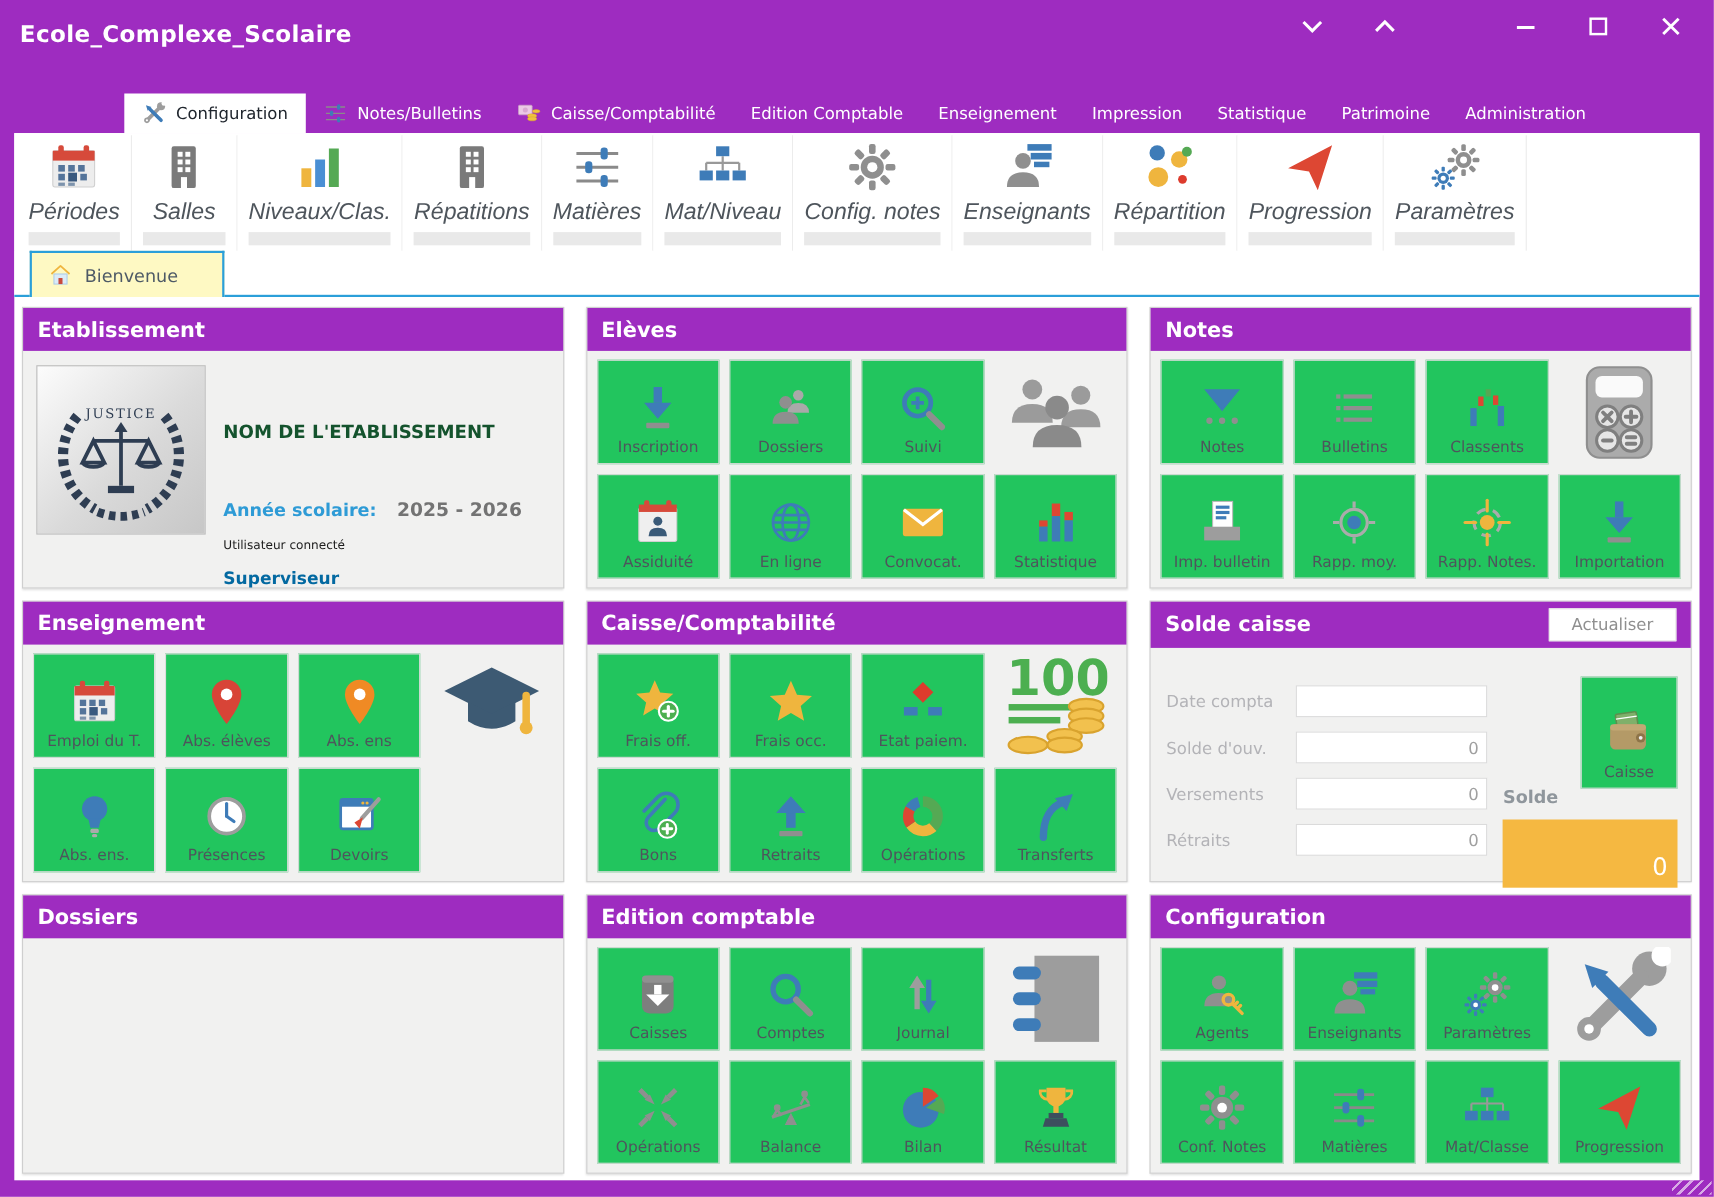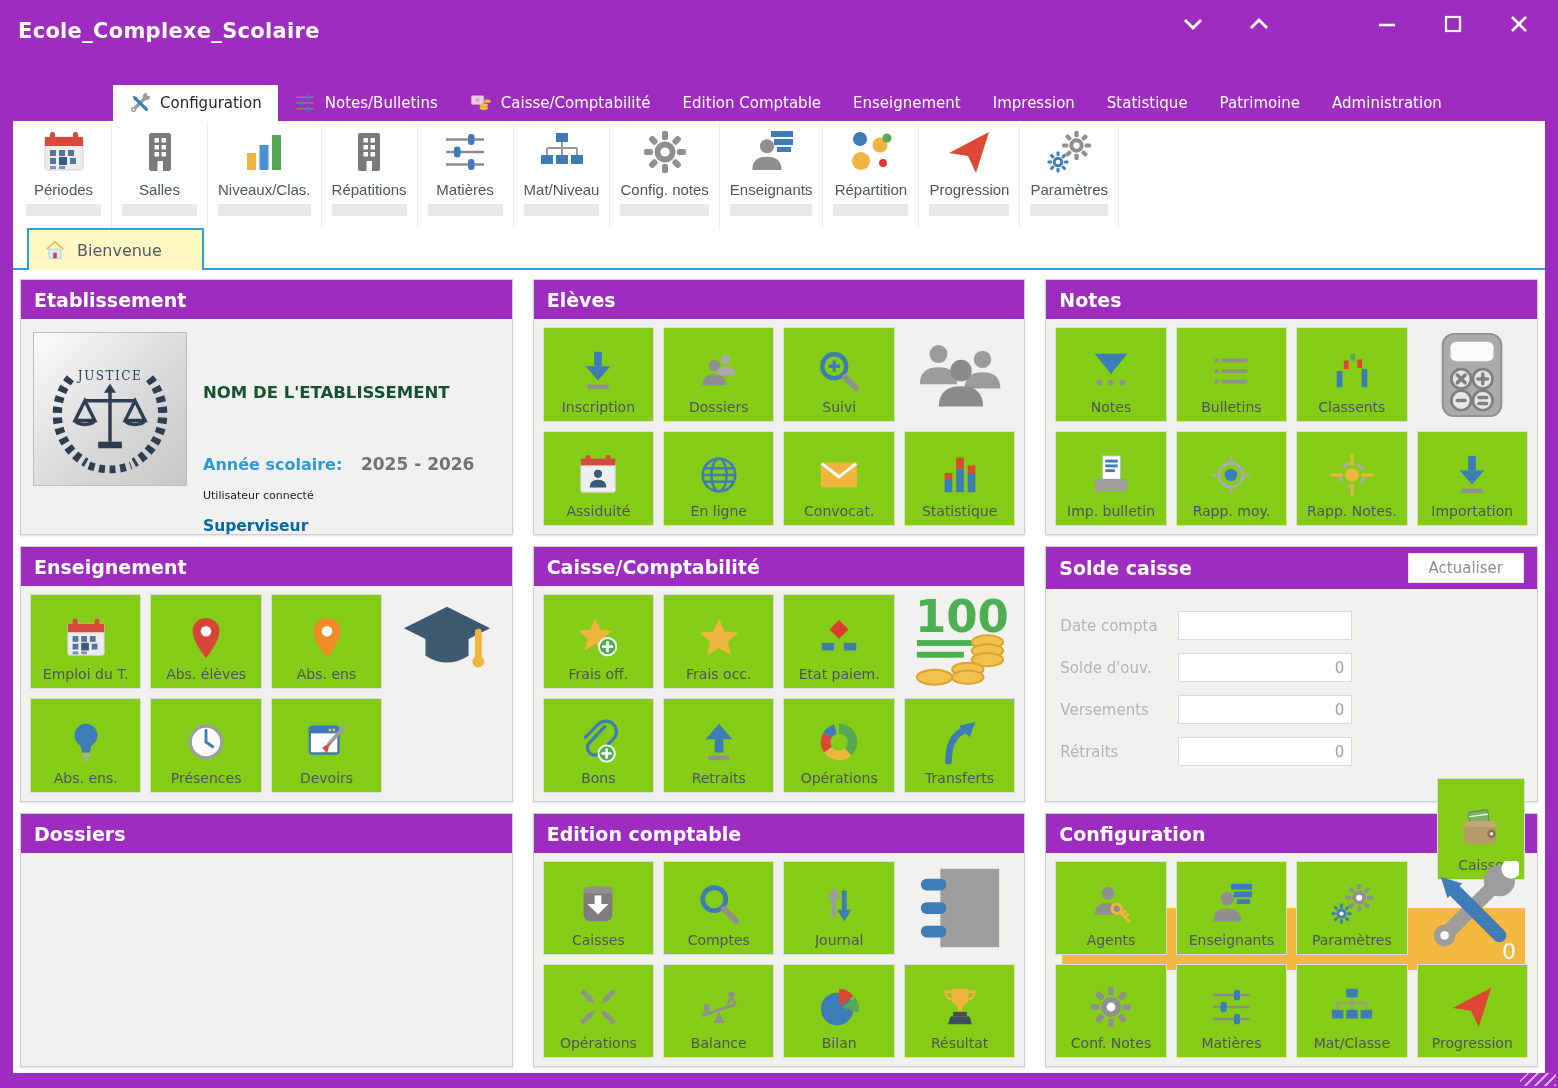--- a/index.html
+++ b/index.html
@@ -25,58 +25,58 @@
   .menu-item{display:flex;align-items:center;gap:9px;color:#fff;font-size:15px;padding:0 16px;white-space:nowrap;cursor:default;}
   .menu-item.active{background:#fff;color:#20262e;}
   .mic{width:22px;height:22px;display:inline-block;}
 
   .client{background:#fff;margin:0 13px 15px 13px;height:952px;display:flex;flex-direction:column;}
 
   
   .toolbar{height:105px;display:flex;align-items:stretch;padding:2px 0 0 3px;background:#fff;}
   .tb{min-width:96px;padding:5px 10px 0 10px;display:flex;flex-direction:column;align-items:center;border-right:1px solid #ECECEC;background:#fff;cursor:pointer;border-top:none;border-bottom:none;border-left:none;}
   .tb .tbic{width:48px;height:48px;}
-  .tb .tblbl{font-size:15px;color:#4E555C;margin-top:5px;white-space:nowrap;}
+  .tb .tblbl{font-size:21px;color:#4E555C;margin-top:5px;white-space:nowrap;font-style:italic;}
   .tb .tbshadow{height:12px;background:#E9E9E9;align-self:stretch;margin-top:6px;}
 
   
   .tabstrip{height:40px;border-bottom:2px solid var(--blue);display:flex;align-items:stretch;background:#fff;}
   .tab{margin-left:14px;width:158px;display:flex;align-items:center;gap:11px;padding-left:15px;
        border:2px solid var(--blue);border-bottom:none;background:#fef9c3;margin-bottom:-2px;
        font-weight:normal;color:#4E5A66;font-size:16px;cursor:pointer;}
   .tabic{width:22px;height:22px;}
 
   
   .main{flex:1;padding:9px 7px 6px 7px;display:grid;grid-template-columns:1fr 1fr 1fr;grid-template-rows:256px 256px 1fr;gap:11px 20px;}
   .panel{border:1px solid #CFCFCF;box-shadow:0 1px 2px rgba(0,0,0,.14);display:flex;flex-direction:column;background:#F1F1F0;min-height:0;}
   .phead{background:var(--purple);color:#fff;font-weight:bold;font-size:19px;padding:6px 13px;display:flex;align-items:center;justify-content:space-between;min-height:27px;}
   .pbody{flex:1;padding:8px 9px;min-height:0;position:relative;}
   .tilegrid{display:grid;grid-template-columns:repeat(4,1fr);grid-auto-rows:1fr;gap:9px;height:100%;}
-  .tile{background:#84cc16;border:1px solid #DCDCDC;display:flex;flex-direction:column;align-items:center;justify-content:flex-end;padding-bottom:6px;cursor:pointer;min-width:0;}
+  .tile{background:#22c55e;border:1px solid #DCDCDC;display:flex;flex-direction:column;align-items:center;justify-content:flex-end;padding-bottom:6px;cursor:pointer;min-width:0;}
   .ticon{width:46px;height:46px;margin-bottom:5px;flex:0 0 auto;}
   .tlabel{font-size:14px;color:#4E555C;white-space:nowrap;overflow:hidden;}
   .deco{display:flex;align-items:center;justify-content:center;}
   .deco .dicon{width:94px;height:94px;}
 
   
   .etab{display:flex;gap:16px;padding:13px 12px;}
   .logo{width:152px;height:152px;background:linear-gradient(135deg,#FCFCFC,#DADADA 55%,#C7C7C7);border:1px solid #BDBDBD;position:relative;flex:0 0 auto;}
   .logo .lic{position:absolute;left:10px;top:8px;width:132px;height:138px;color:#2E3D52;}
   .logotext{position:absolute;top:36px;left:0;right:0;text-align:center;font-family:"DejaVu Serif","Liberation Serif",serif;font-size:12px;letter-spacing:1.5px;color:#2E3D52;}
   .einfo{padding-top:4px;}
   .ename{font-weight:bold;font-size:16.5px;color:#14532d;margin-top:47px;}
   .eyear{margin-top:52px;font-weight:bold;font-size:16px;}
   .eyear .ylbl{color:#2E9BD6;}
   .eyear .yval{color:#737373;margin-left:13px;font-size:17px;}
   .euser{margin-top:15px;font-weight:normal;font-size:11px;color:#1c1c1c;}
   .erole{margin-top:15px;font-weight:bold;font-size:15.5px;color:#0369a1;}
 
   
   .refresh{background:#fff;border:1px solid #E6E6E6;color:#8F8F8F;font-size:15px;padding:5px 20px;cursor:pointer;font-family:inherit;}
-  .soldebody{display:flex;padding:14px 10px 8px 14px;gap:12px;flex-direction:column;}
+  .soldebody{display:flex;padding:26px 10px 8px 14px;gap:12px;}
   .sfields{width:292px;display:flex;flex-direction:column;gap:13px;padding-top:8px;}
   .srow{display:flex;align-items:center;}
   .slbl{width:118px;color:#B3B3B7;font-size:15px;flex:0 0 auto;}
   .sinput{flex:1;height:27px;background:#fff;border:1px solid #DBDBDB;color:#A0A0A0;font-size:15px;display:flex;align-items:center;justify-content:flex-end;padding:0 7px;}
   .sright{flex:1;position:relative;}
   .caisse-tile{position:absolute;top:0;right:2px;width:86px;height:94px;}
   .caisse-tile .ticon{width:50px;height:46px;}
   .soldelbl{position:absolute;top:100px;left:2px;font-weight:bold;font-size:16px;color:#8F969C;}
   .soldebox{position:absolute;top:130px;left:2px;right:2px;height:62px;background:var(--yellow);color:#fff;
             display:flex;align-items:flex-end;justify-content:flex-end;font-size:22px;padding:6px 9px;box-sizing:border-box;}

